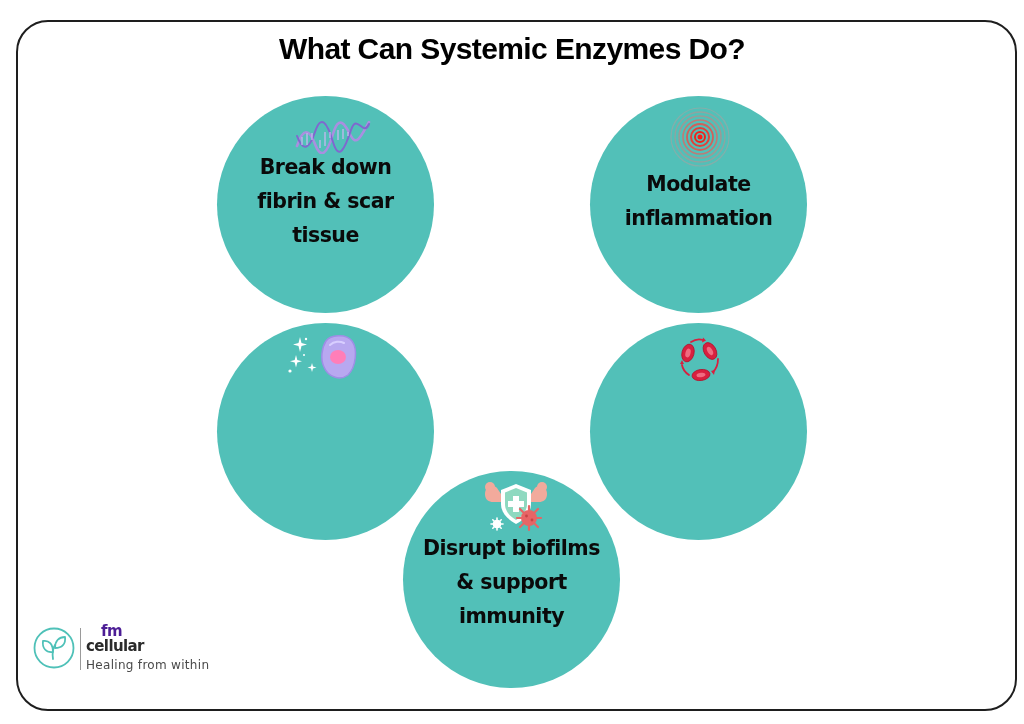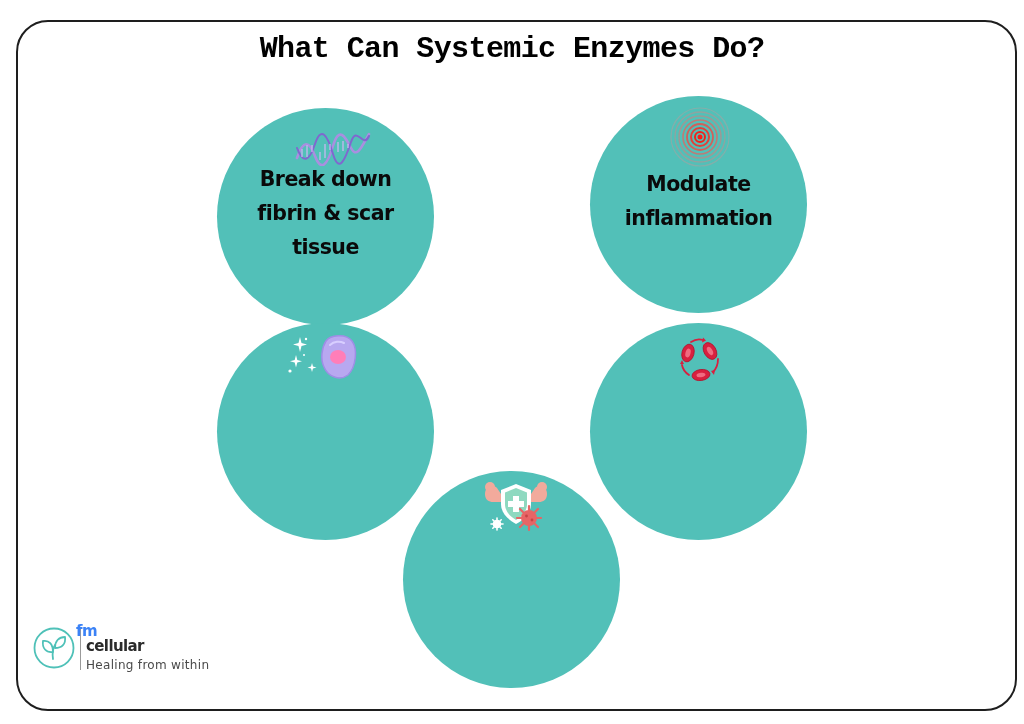--- a/index.html
+++ b/index.html
@@ -12,21 +12,21 @@
       width: 1001px; height: 691px;
       border: 2.5px solid #1e1e1e;
       border-radius: 32px;
     }
 
     .page-title {
       position: absolute;
       left: 0; width: 1024px;
       top: 32px;
       text-align: center;
-      font-family: Liberation Mono, monospace;
+      font-family: Liberation Sans, sans-serif;
       font-weight: bold;
       font-size: 30px;
       letter-spacing: -0.6px;
       color: #000000;
     }
 
     .bubble {
       position: absolute;
       width: 217px; height: 217px;
       border-radius: 50%;
@@ -43,21 +43,21 @@
       text-align: center;
       font-family: "DejaVu Sans", sans-serif;
       font-weight: bold;
       font-size: 20.5px;
       line-height: 34px;
       letter-spacing: -0.5px;
       color: #0a0a0a;
       white-space: pre-line;
     }
 
-    #b-fibrin    { left: 217px; top: 108px; }
+    #b-fibrin    { left: 217px; top: 96px; }
     #b-inflam    { left: 590px; top: 96px; }
     #b-debris    { left: 217px; top: 323px; }
     #b-circ      { left: 590px; top: 323px; }
     #b-biofilm   { left: 403px; top: 471px; }
 
     #b-fibrin .icon  { top: 22px; margin-left: 6px; }
     #b-fibrin .label { top: 54px; }
 
     #b-inflam .icon  { top: 10px; margin-left: 1px; }
     #b-inflam .label { top: 71px; }
@@ -75,23 +75,23 @@
       position: absolute;
       left: 32px; top: 624px;
       width: 140px; height: 50px;
     }
     .logo-mark { position: absolute; left: 0; top: 2px; }
     .logo-divider {
       position: absolute; left: 48px; top: 4px;
       width: 1px; height: 42px; background: #9a9a9a;
     }
     .logo-fm {
-      position: absolute; left: 44px; top: 0px;
+      position: absolute; left: 69px; top: 0px;
       font-family: "DejaVu Sans", sans-serif; font-weight: bold;
-      font-size: 15px; line-height: 15px; color: #3b82f6; letter-spacing: -0.5px;
+      font-size: 15px; line-height: 15px; color: #4c1d95; letter-spacing: -0.5px;
     }
     .logo-nutrition {
       position: absolute; left: 54px; top: 14px;
       font-family: "DejaVu Sans", sans-serif; font-weight: bold;
       font-size: 15px; line-height: 17px; color: #2b2b2b; letter-spacing: -0.6px;
     }
     .logo-tagline {
       position: absolute; left: 54px; top: 34px;
       font-family: "DejaVu Sans", sans-serif;
       font-size: 12px; color: #4a4a4a; letter-spacing: 0.3px; white-space: nowrap;
@@ -218,20 +218,23 @@
       </g>
       <g transform="translate(14 44)" fill="#ffffff" stroke="#ffffff" stroke-width="1.6" stroke-linecap="round">
         <circle r="3.5"></circle>
         <line x1="0" y1="-6" x2="0" y2="6"></line>
         <line x1="-6" y1="0" x2="6" y2="0"></line>
         <line x1="-4.2" y1="-4.2" x2="4.2" y2="4.2"></line>
         <line x1="-4.2" y1="4.2" x2="4.2" y2="-4.2"></line>
       </g>
     </svg>
   </span>
+  <div class="label">Disrupt biofilms
+&amp; support
+immunity</div>
 </div>
 
 <div class="logo">
   <span class="logo-mark">
     <svg width="44" height="44" viewBox="0 0 44 44">
       <circle cx="22" cy="22" r="19.5" fill="none" stroke="#4fc1b8" stroke-width="1.8"></circle>
       <path d="M21 33 C20 26, 21 22, 23 19" fill="none" stroke="#4fc1b8" stroke-width="1.8" stroke-linecap="round"></path>
       <path d="M21 26 C14 27, 10 22, 11 15 C17 14, 21 18, 21 26 Z" fill="none" stroke="#4fc1b8" stroke-width="1.8" stroke-linejoin="round"></path>
       <path d="M23 22 C23 15, 27 11, 33 11 C34 18, 30 22, 23 22 Z" fill="none" stroke="#4fc1b8" stroke-width="1.8" stroke-linejoin="round"></path>
     </svg>

